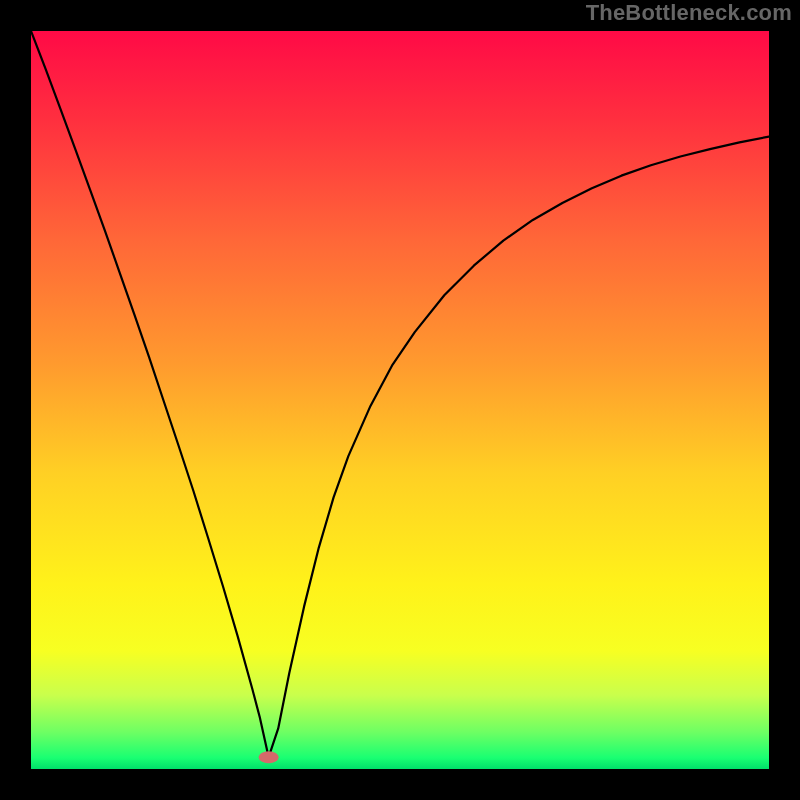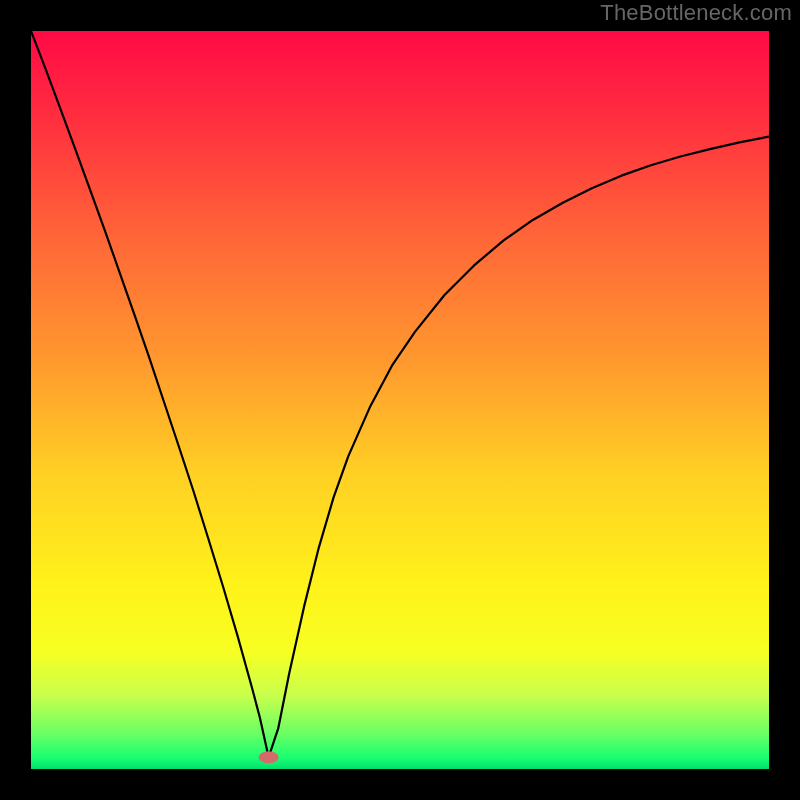--- a/index.html
+++ b/index.html
@@ -16,21 +16,21 @@
     width: 800px;
     height: 800px;
     background: #000;
   }
   .watermark {
     position: absolute;
     top: 0;
     right: 8px;
     color: #666;
     font-size: 22px;
-    font-weight: 400;
+    font-weight: 700;
     z-index: 20;
     letter-spacing: 0.2px;
   }
   .plot-wrap {
     position: absolute;
     left: 31px;
     top: 31px;
     width: 738px;
     height: 738px;
   }

